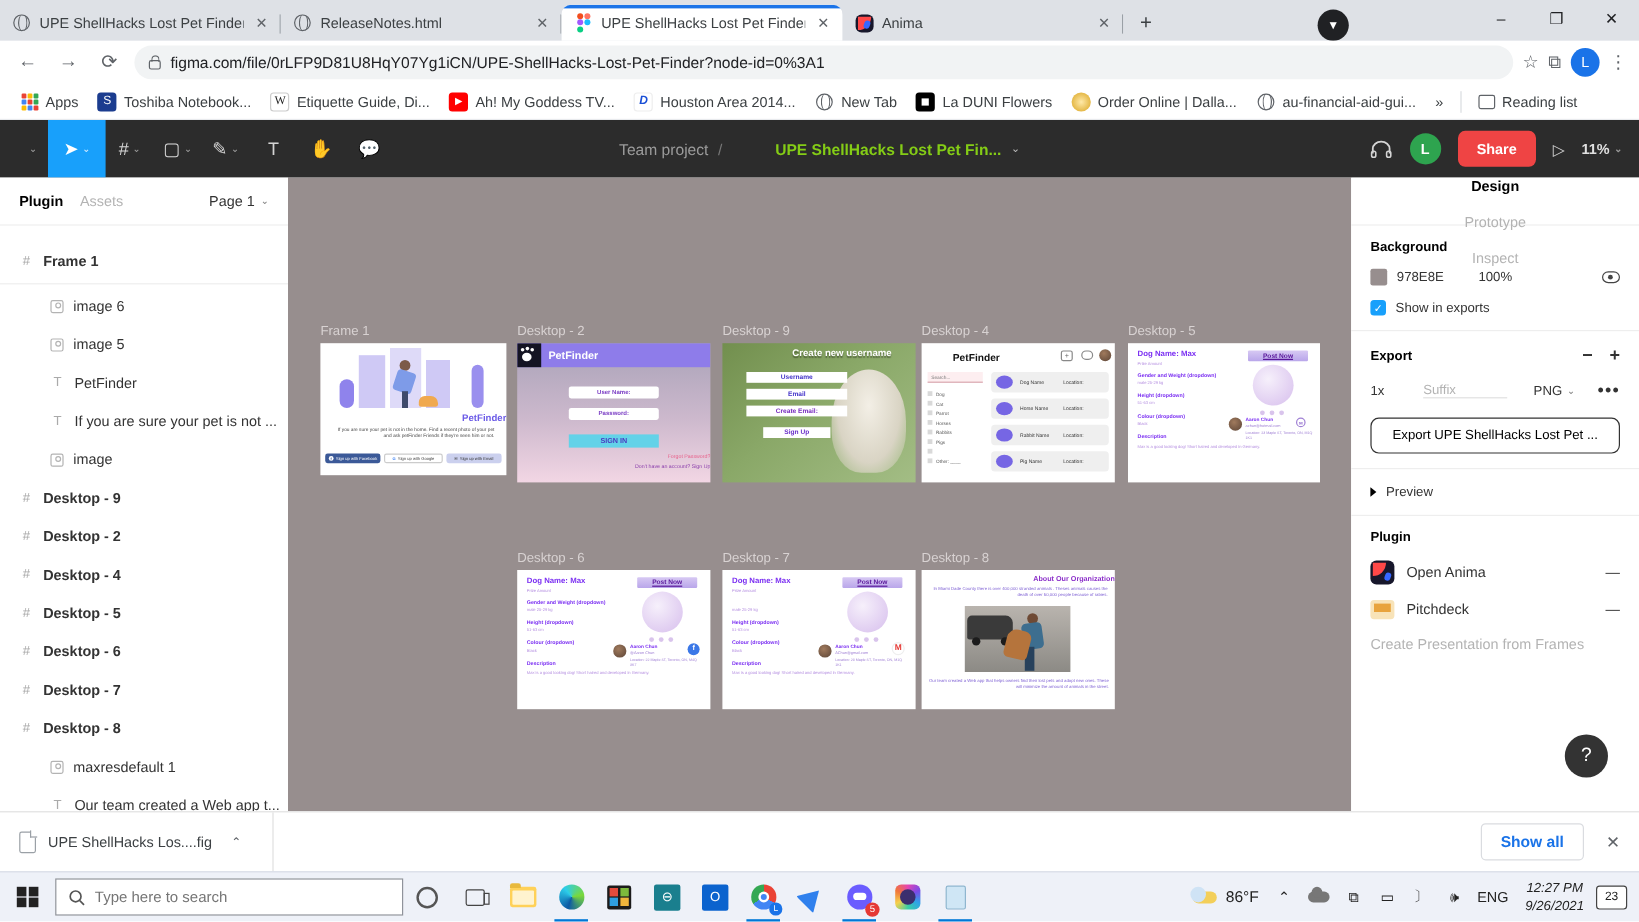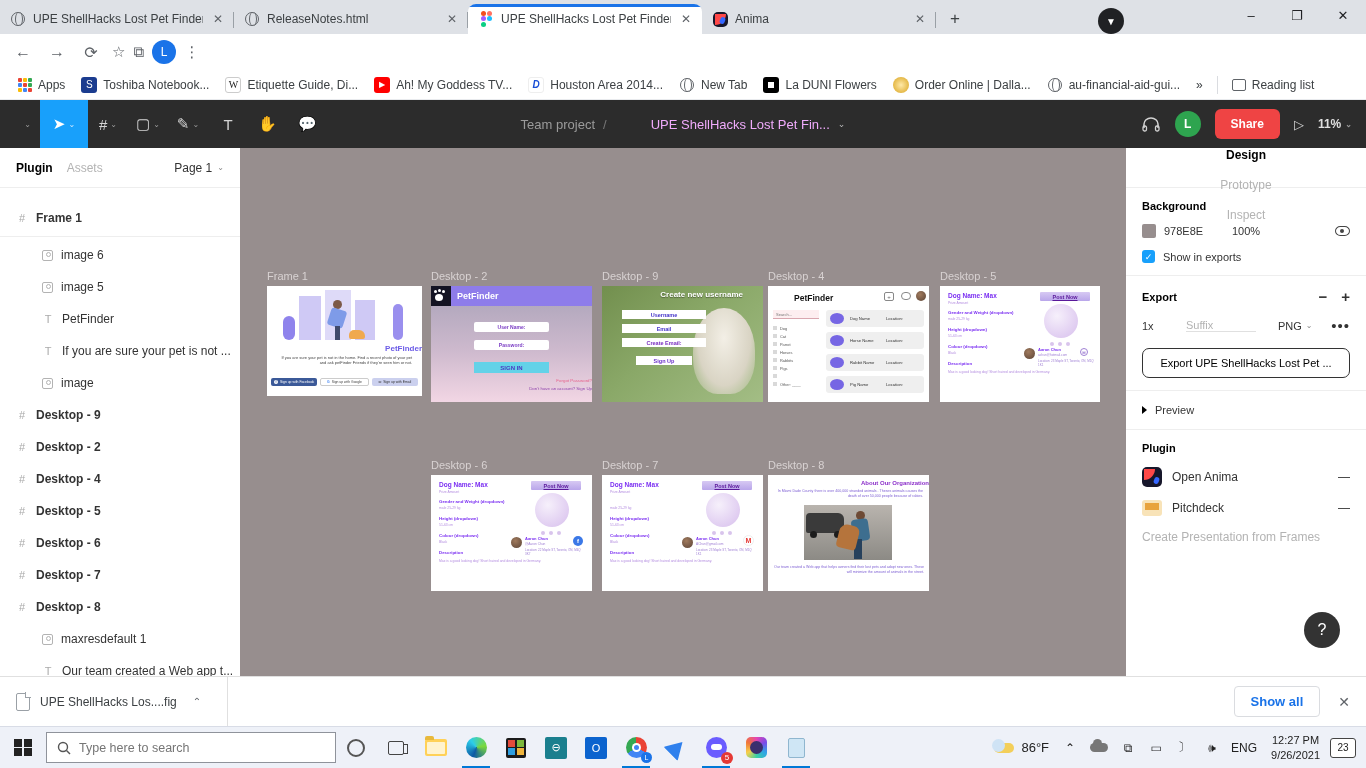--- a/index.html
+++ b/index.html
@@ -43,21 +43,21 @@
   .rlist-icon { width:14px; height:12px; border:1.5px solid #5f6368; border-radius:2px; }
 
   
   .ftoolbar { position:absolute; top:100px; left:0; right:0; height:48px; background:#2c2c2c; display:flex; align-items:center; color:#fff; }
   .tool { width:40px; height:48px; display:flex; align-items:center; justify-content:center; color:#d4d4d4; font-size:15px; position:relative; }
   .tool .car { font-size:8px; color:#9b9b9b; margin-left:3px; }
   .tool.sel { background:#18a0fb; color:#fff; width:48px; }
   .crumb { position:absolute; left:50%; transform:translateX(-50%); display:flex; align-items:center; gap:8px; font-size:13px; }
   .crumb .proj { color:#9b9b9b; }
   .crumb .slash { color:#777; }
-  .crumb .file { color:#f0abfc; font-weight:400;margin-left:36px; }
+  .crumb .file { color:#84cc16; font-weight:700;margin-left:36px; }
   .crumb .car { color:#bbb; font-size:9px; }
   .fright { margin-left:auto; display:flex; align-items:center; gap:14px; padding-right:14px; }
   .fig-avatar { width:26px; height:26px; border-radius:50%; background:#2ea44f; color:#fff; font-size:12px; font-weight:700; display:flex; align-items:center; justify-content:center; }
   .sharebtn { background:#ef4444; color:#fff; font-size:12px; font-weight:600; border:none; border-radius:6px; padding:8px 16px; }
   .zoomctl { font-size:12px; font-weight:600; color:#e0e0e0; display:flex; align-items:center; gap:4px; }
   .playico { color:#d4d4d4; font-size:13px; }
 
   
   .main { position:absolute; top:148px; left:0; right:0; height:528px; display:flex; }
   .panel { width:240px; background:#fff; flex:none; font-size:12px; color:#333; position:relative; }
@@ -173,21 +173,21 @@
   .tb-start { width:46px; height:42px; display:flex; align-items:center; justify-content:center; }
   .winlogo { display:grid; grid-template-columns:8px 8px; grid-gap:1.5px; }
   .winlogo i { width:8px; height:8px; background:#222; }
   .tb-search { width:290px; height:31px; background:#fff; border:1px solid #8f939b; display:flex; align-items:center; gap:8px; padding:0 10px; }
   .tb-search input { border:none; outline:none; font-size:12.5px; width:220px; color:#333; background:transparent; font-family:"Liberation Sans",sans-serif; }
   .tbi { width:40px; height:42px; display:flex; align-items:center; justify-content:center; position:relative; }
   .tbi.run::after { content:""; position:absolute; bottom:0; left:6px; right:6px; height:2.5px; background:#0078d7; }
   .tile { width:22px; height:22px; border-radius:3px; display:flex; align-items:center; justify-content:center; color:#fff; font-size:11px; }
   .tray { margin-left:auto; display:flex; align-items:center; gap:2px; padding-right:4px; font-size:12px; color:#222; }
   .tray .ti { width:26px; text-align:center; }
-  .clock { text-align:center; font-size:11px; line-height:1.3; color:#222; padding:0 8px; }
+  .clock { text-align:center; font-size:11px; line-height:1.3; color:#222; padding:0 8px;font-style:italic; }
   .badge23 { width:26px; height:20px; background:#fff; border:1px solid #444; border-radius:3px; font-size:10px; display:flex; align-items:center; justify-content:center; color:#222; margin-right:6px; }
   .cortana { width:18px; height:18px; border:2px solid #555; border-radius:50%; }
   .taskview { width:16px; height:14px; border:1.7px solid #444; border-radius:2px; position:relative; }
   .taskview::before { content:""; position:absolute; right:-5px; top:2px; width:3px; height:8px; border:1.5px solid #444; }
   .folder { width:22px; height:17px; background:#ffd158; border-radius:2px; position:relative; }
   .folder::before { content:""; position:absolute; left:0; top:-3px; width:9px; height:4px; background:#e8b93c; border-radius:2px 2px 0 0; }
   .folder::after { content:""; position:absolute; left:2px; top:3px; right:2px; bottom:2px; background:#fff3cf; border-radius:1px; }
   .edge { width:21px; height:21px; border-radius:50%; background:conic-gradient(from 200deg, #0c59a4, #2ccdea, #7ad83a, #0c59a4); }
   .store { width:20px; height:20px; background:#1b1b1b; border-radius:2px; display:grid; grid-template-columns:7px 7px; grid-gap:1.5px; align-content:center; justify-content:center; }
   .store i { width:7px; height:7px; }
@@ -253,20 +253,24 @@
       <div>–</div>
       <div>❐</div>
       <div>✕</div>
     </div>
   </div>
 
   <div class="addressbar">
     <span class="navbtn">←</span>
     <span class="navbtn">→</span>
     <span class="navbtn">⟳</span>
+    <div class="urlpill">
+      <span class="lock"></span>
+      <span>figma.com/file/0rLFP9D81U8HqY07Yg1iCN/UPE-ShellHacks-Lost-Pet-Finder?node-id=0%3A1</span>
+    </div>
     <span class="star">☆</span>
     <span class="puzzle">⧉</span>
     <span class="chr-avatar">L</span>
     <span class="dots3">⋮</span>
   </div>
 
   <div class="bookmarks">
     <div class="bm">
       <span class="appsgrid">
         <i style="background:#ea4335"></i>

